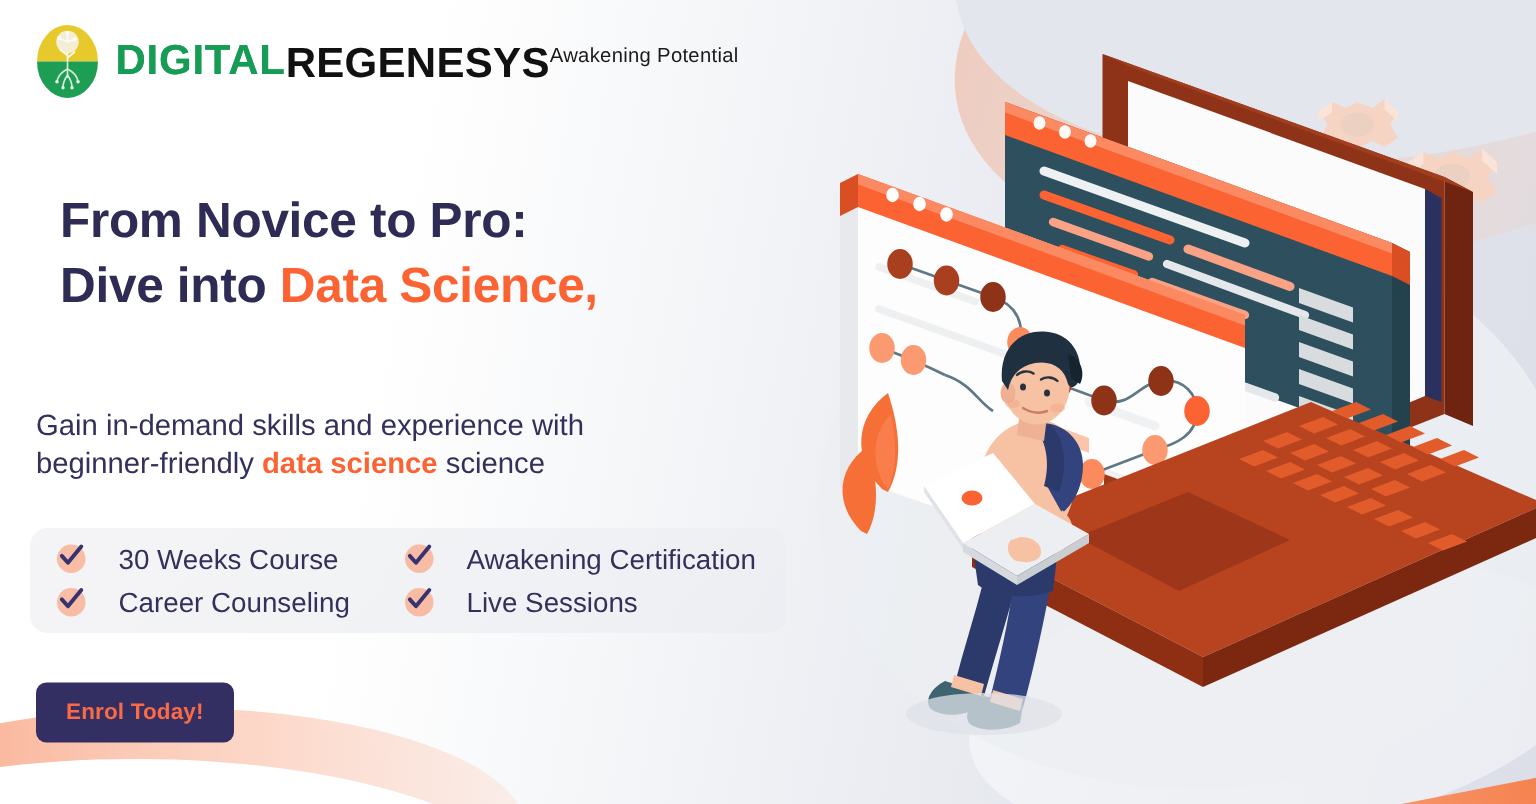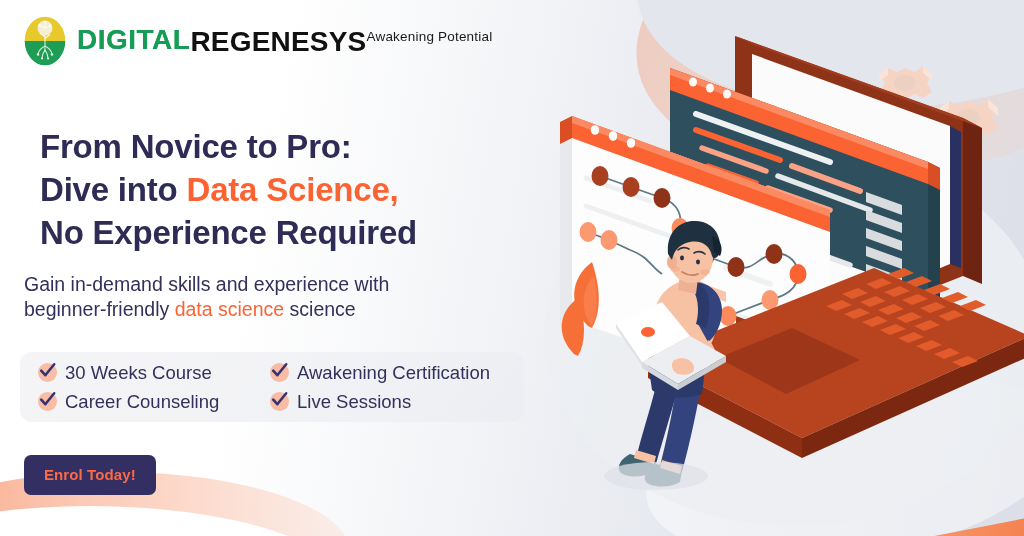--- a/index.html
+++ b/index.html
@@ -110,39 +110,39 @@
   .headline .hl-accent { color: #fb6333; text-align: right; }
   .headline .hl-line { display: block; white-space: nowrap; }
 
   
   .subheadline {
     position: absolute; left: 24px; top: 272px;
     font-size: 19.5px; line-height: 1.30;
     color: #33315c;
   }
   .subheadline .sub-line { display: block; white-space: nowrap; }
-  .subheadline .sub-accent { color: #fb6333; font-weight: normal; }
+  .subheadline .sub-accent { color: #fb6333; font-weight: bold; }
 
   
   .feature-box {
     position: absolute; left: 20px; top: 352px;
     width: 504px; height: 70px;
     background: linear-gradient(135deg,
         rgba(244,244,246,0.96) 0%,
         rgba(240,241,244,0.92) 60%,
         rgba(235,237,242,0.80) 100%);
     border-radius: 12px;
     display: grid;
     grid-template-columns: 232px auto;
     grid-template-rows: 1fr 1fr;
     align-content: center;
     padding: 6px 0 6px 18px;
   }
   .feature-item {
-    display: flex; align-items: center; gap: 8px;
+    display: flex; align-items: center; gap: 22px;
     font-size: 18.5px; color: #33315c; white-space: nowrap;
   }
   .tick {
     position: relative; width: 19px; height: 19px; flex: none;
   }
   .tick-circle {
     position: absolute; inset: 0;
     background: #f9b69c; border-radius: 50%; opacity: 0.92;
   }
   .tick-mark {
@@ -218,21 +218,20 @@
     <div class="logo-words">
       <span class="logo-digital">DIGITAL</span>
       <span class="logo-regenesys">REGENESYS</span>
       <span class="logo-tagline">Awakening Potential</span>
     </div>
   </div>
 
   <h1 class="headline">
     <span class="hl-line">From Novice to Pro:</span>
     <span class="hl-line"><span>Dive into </span><span class="hl-accent">Data Science,</span></span>
-    <span class="hl-line">No Experience Required</span>
   </h1>
 
   <p class="subheadline">
     <span class="sub-line">Gain in-demand skills and experience with</span>
     <span class="sub-line"><span>beginner-friendly </span><span class="sub-accent">data science</span><span> science</span></span>
   </p>
 
   <div class="feature-box">
     <div class="feature-item">
       <span class="tick">

